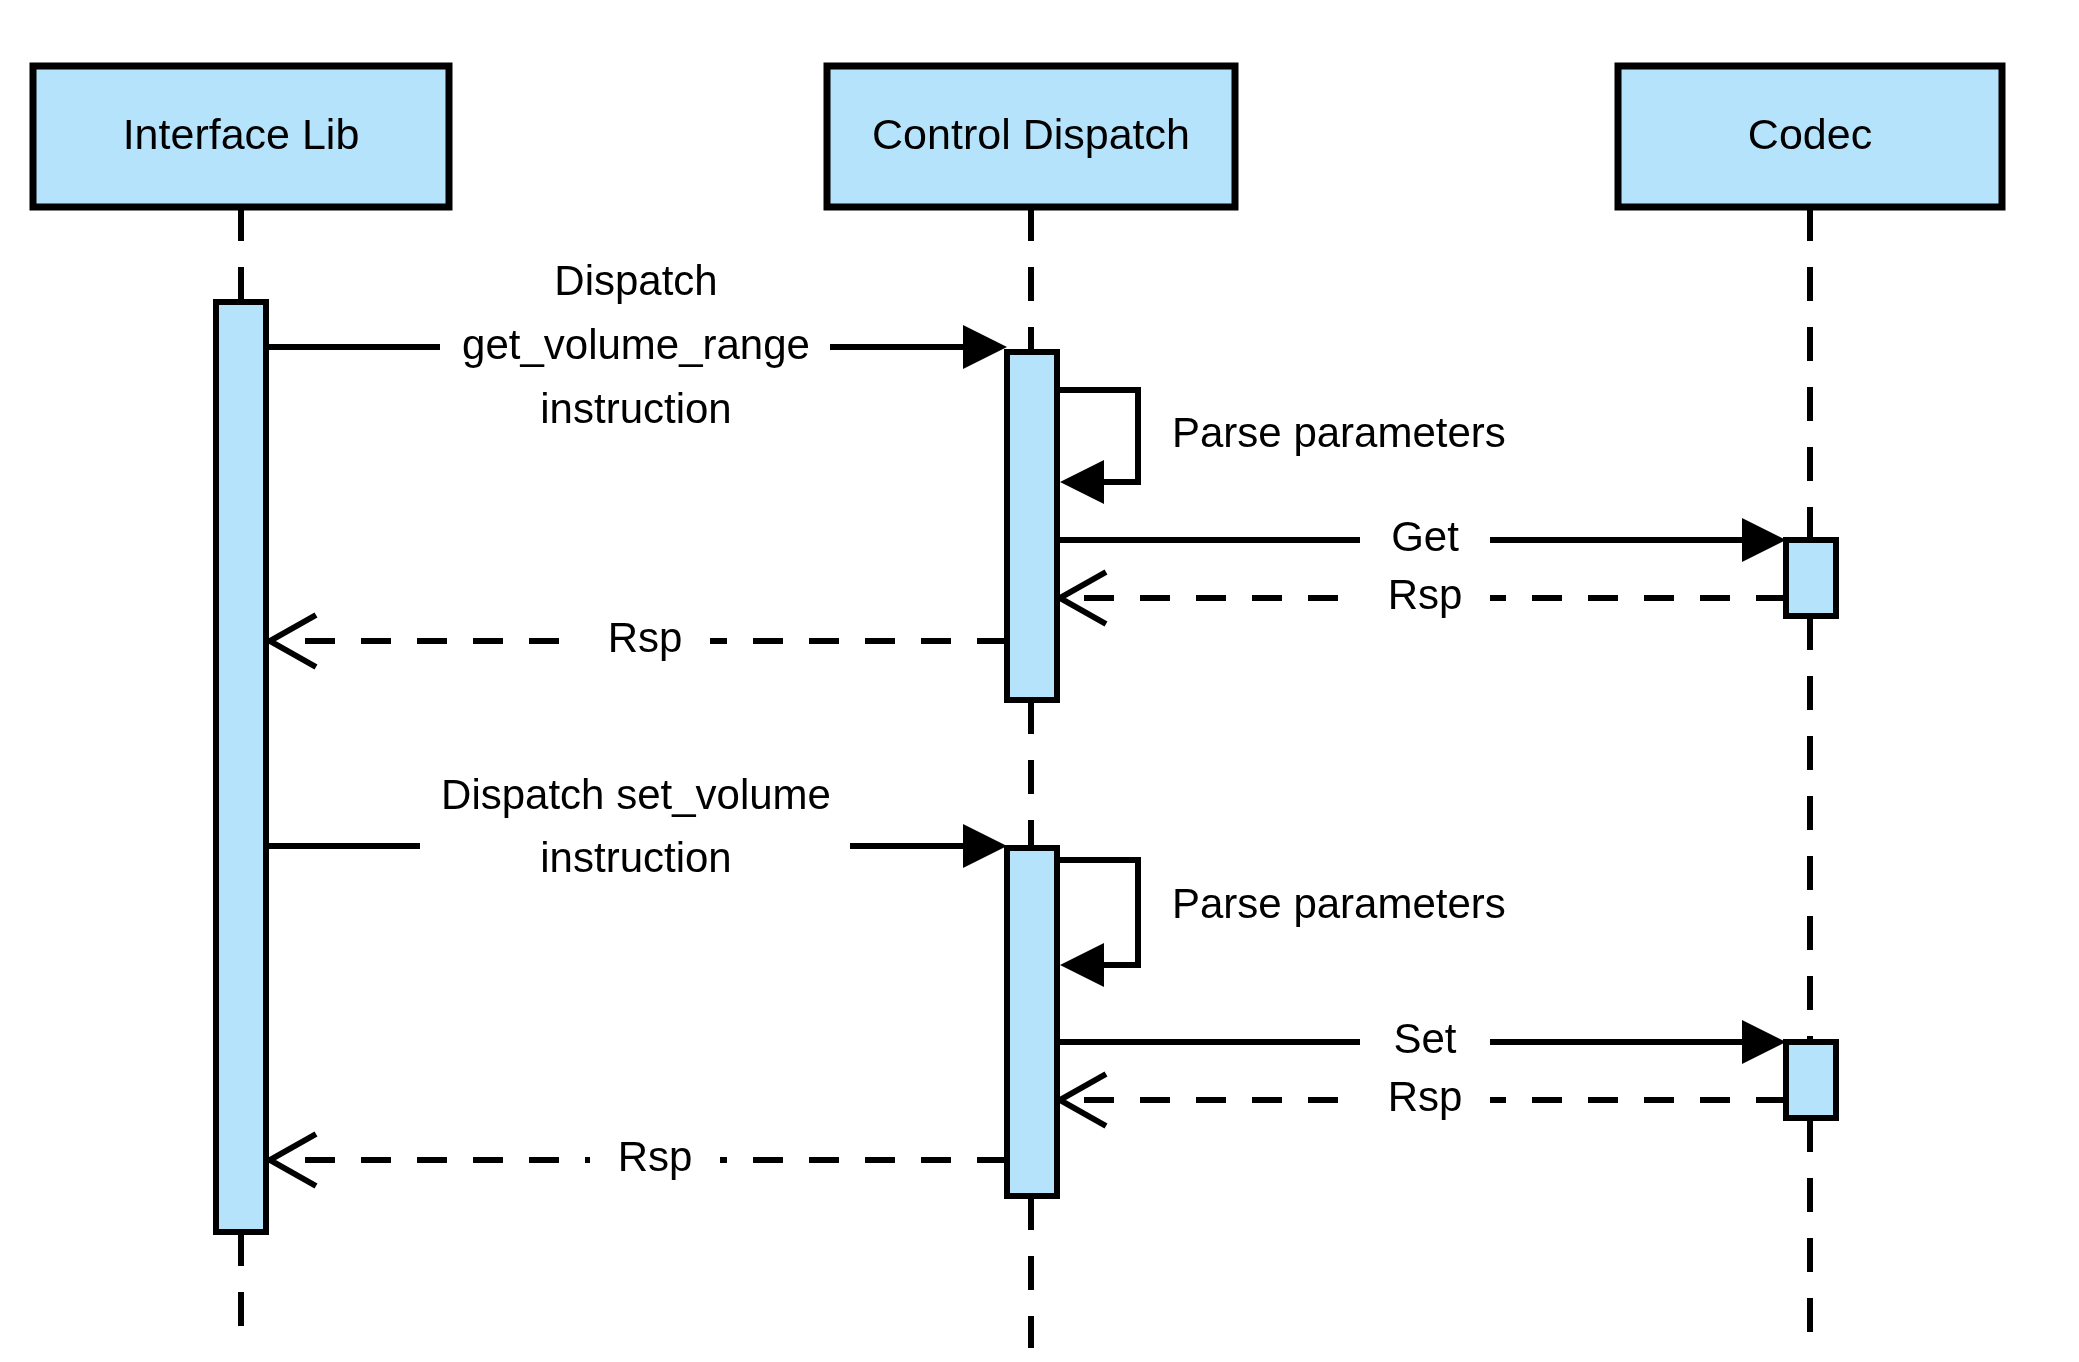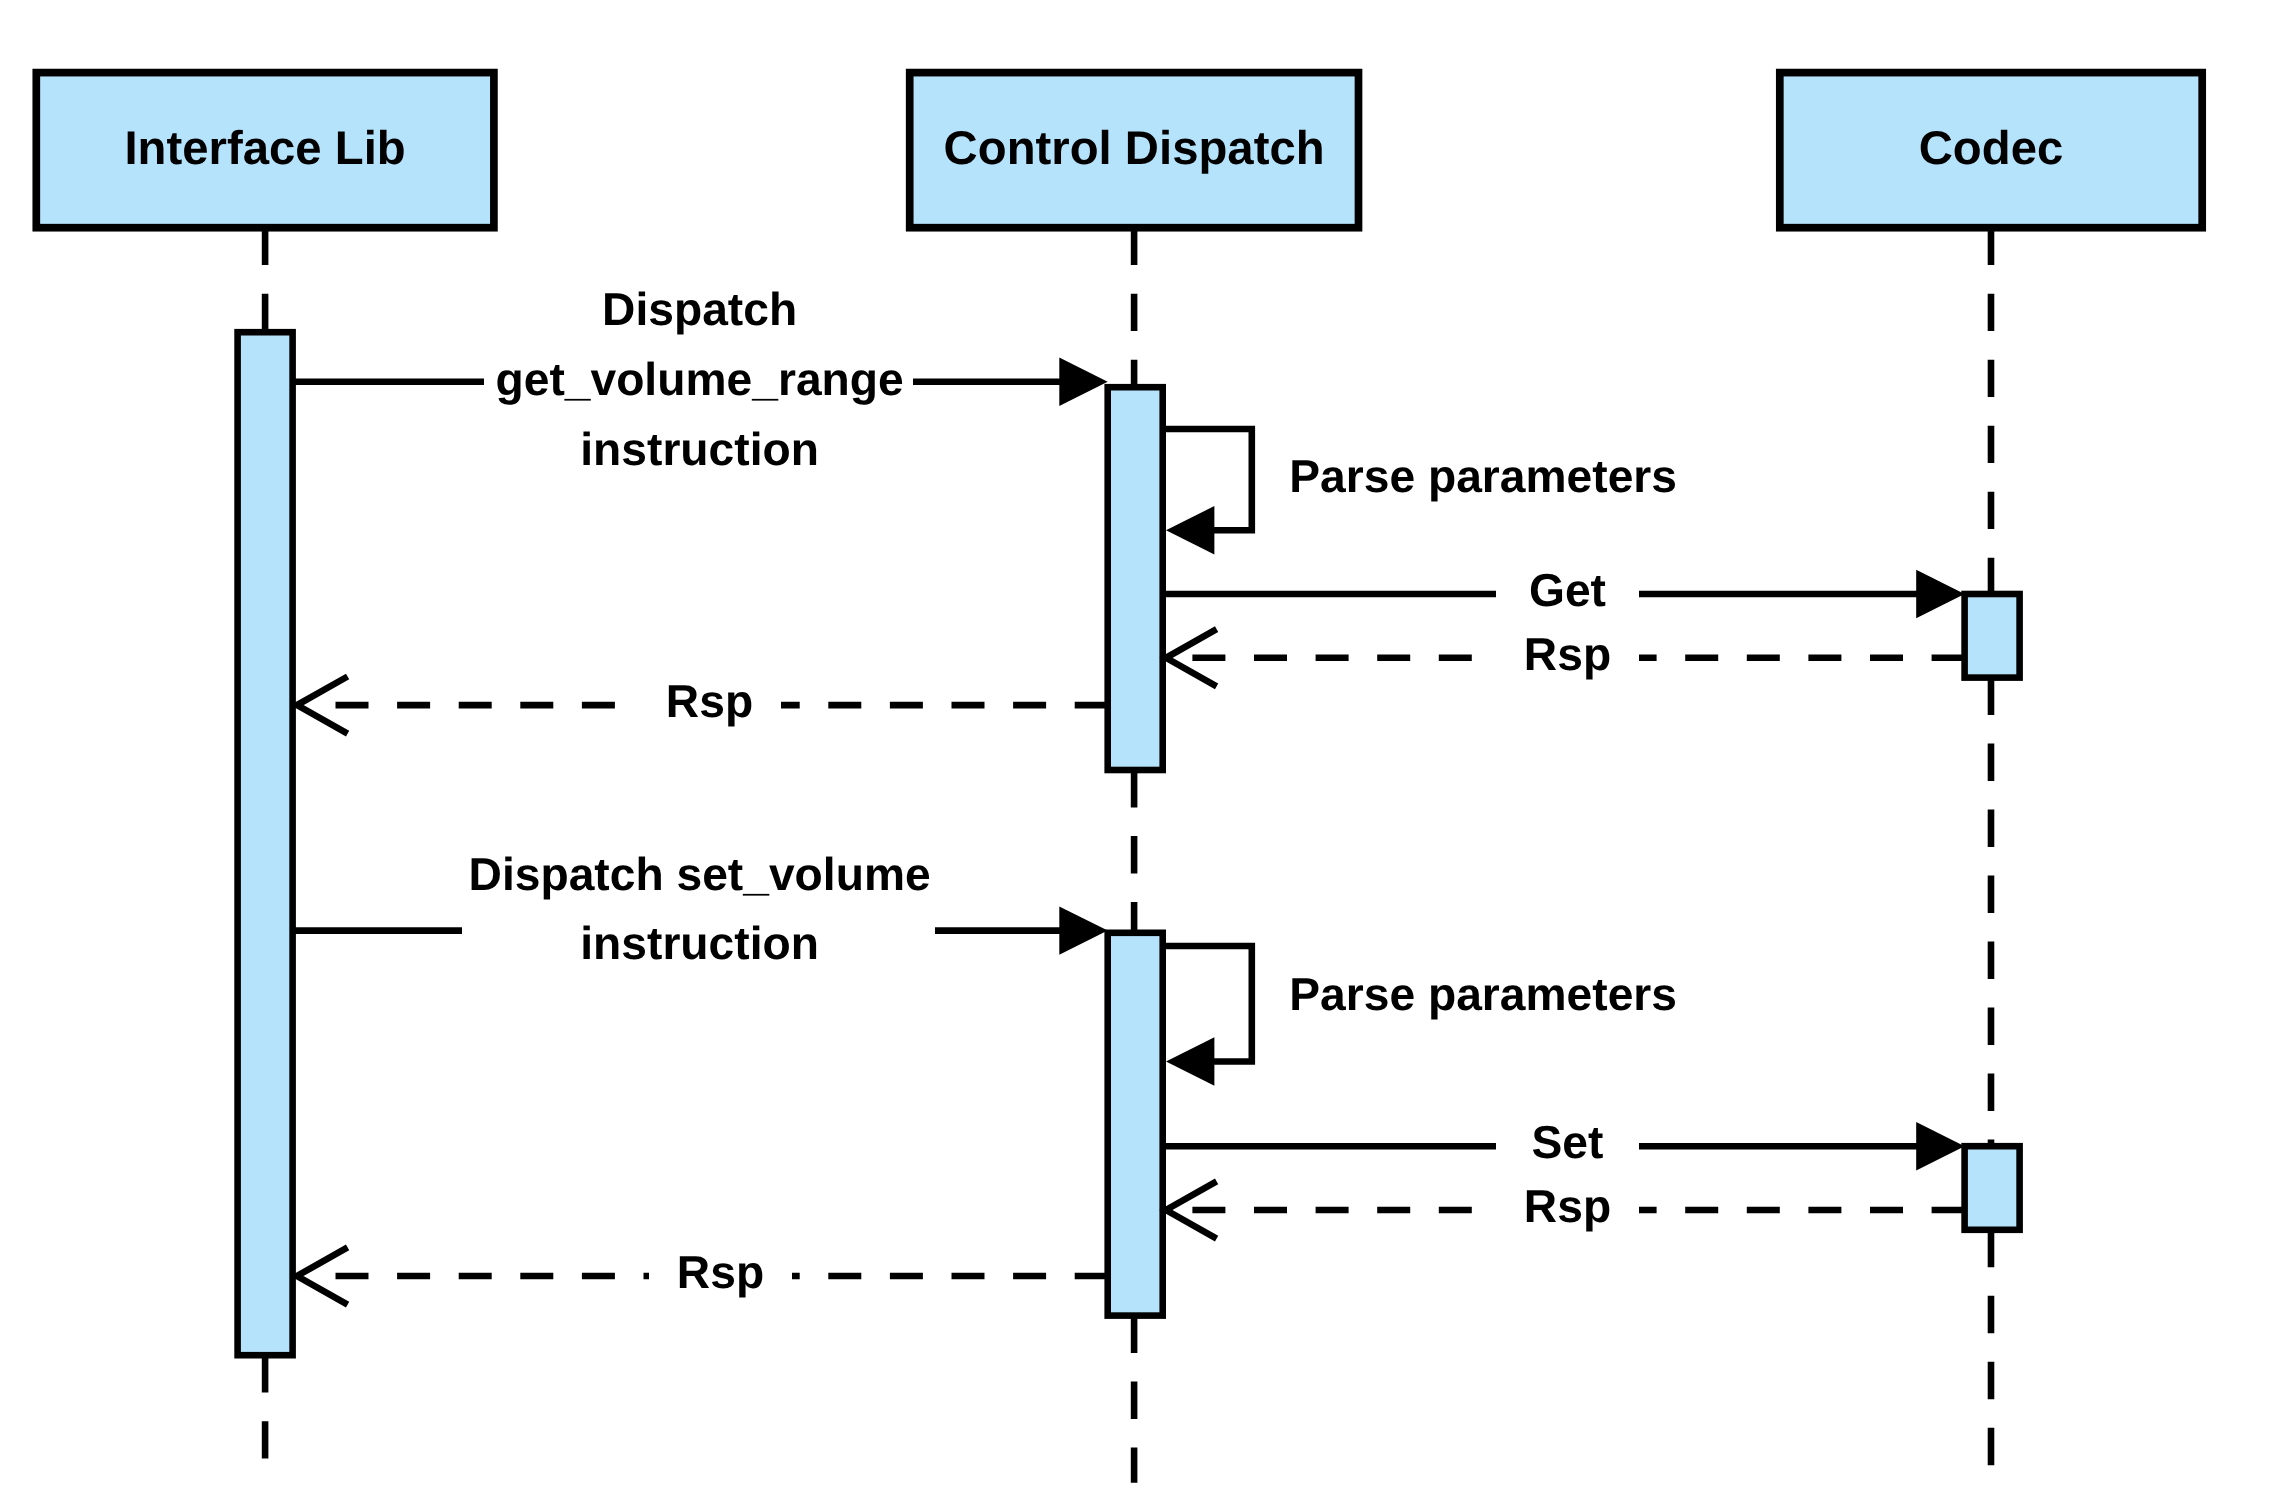--- a/index.html
+++ b/index.html
@@ -11,21 +11,20 @@
     width: 2079px;
     height: 1362px;
     font-family: "Liberation Sans", sans-serif;
     overflow: hidden;
   }
   #diagram-root {
     position: relative;
     width: 2079px;
     height: 1198px;
     background: #ffffff;
-    font-weight: bold;
   }
   svg#seq-svg {
     display: block;
     width: 2079px;
     height: 1362px;
   }
   .lifeline-box-rect {
     fill: #b5e3fb;
     stroke: #000000;
     stroke-width: 7;

